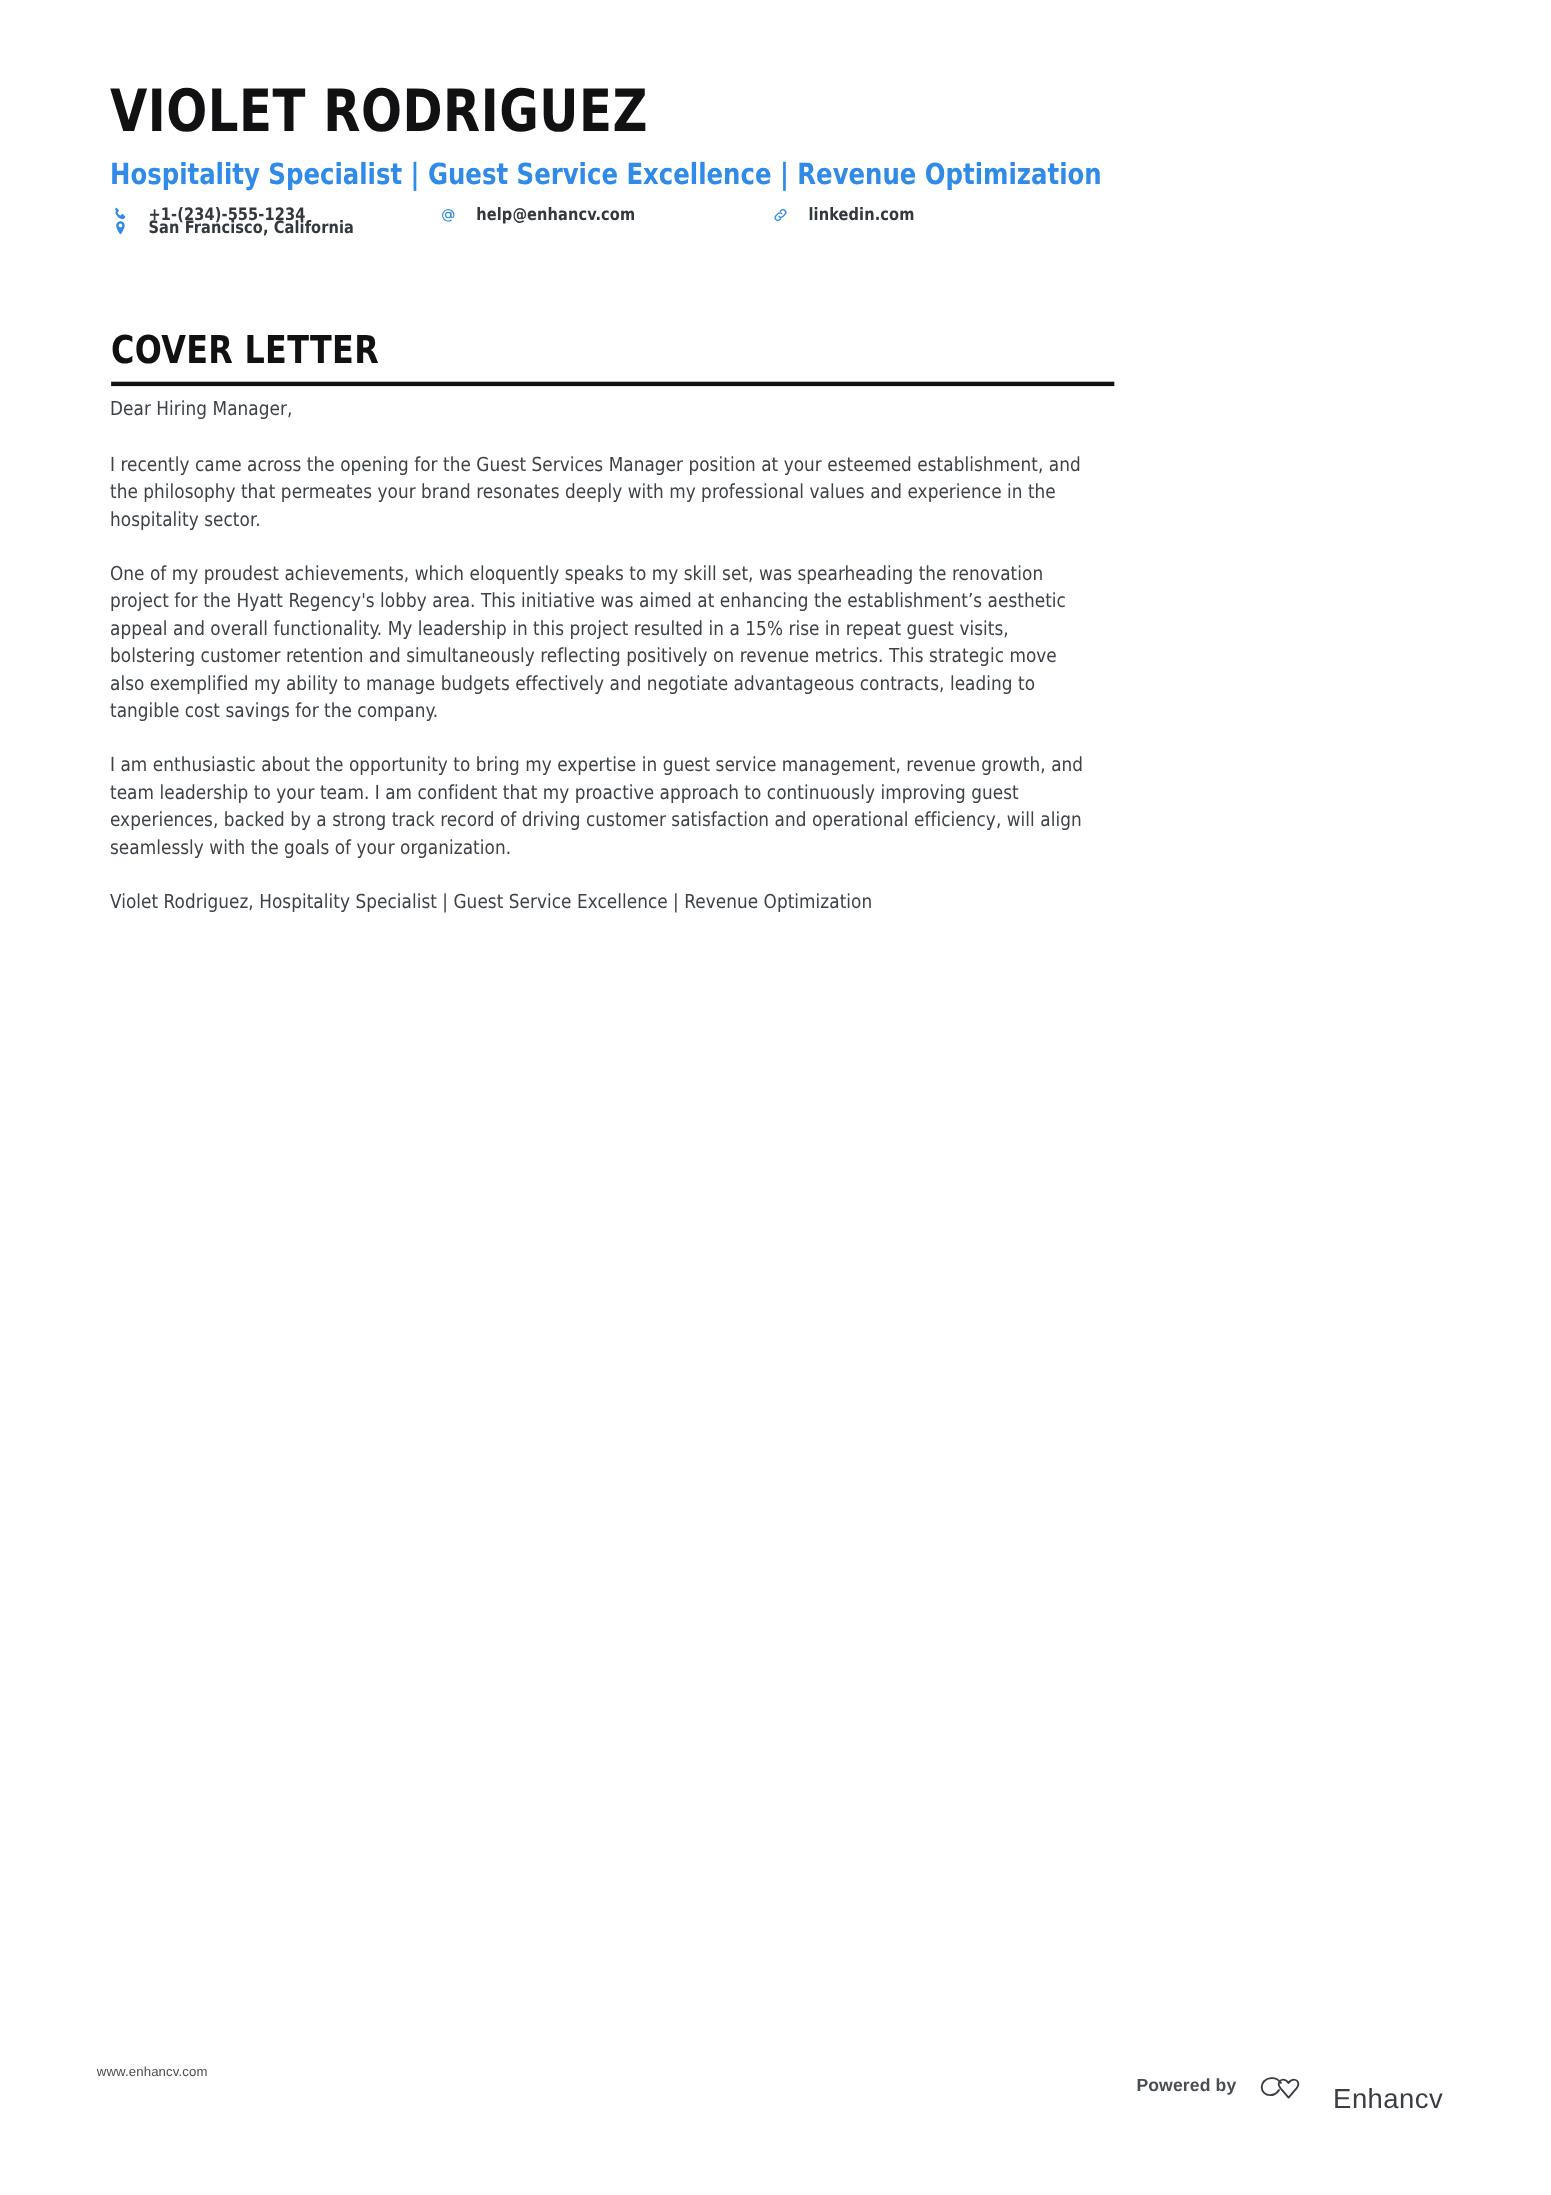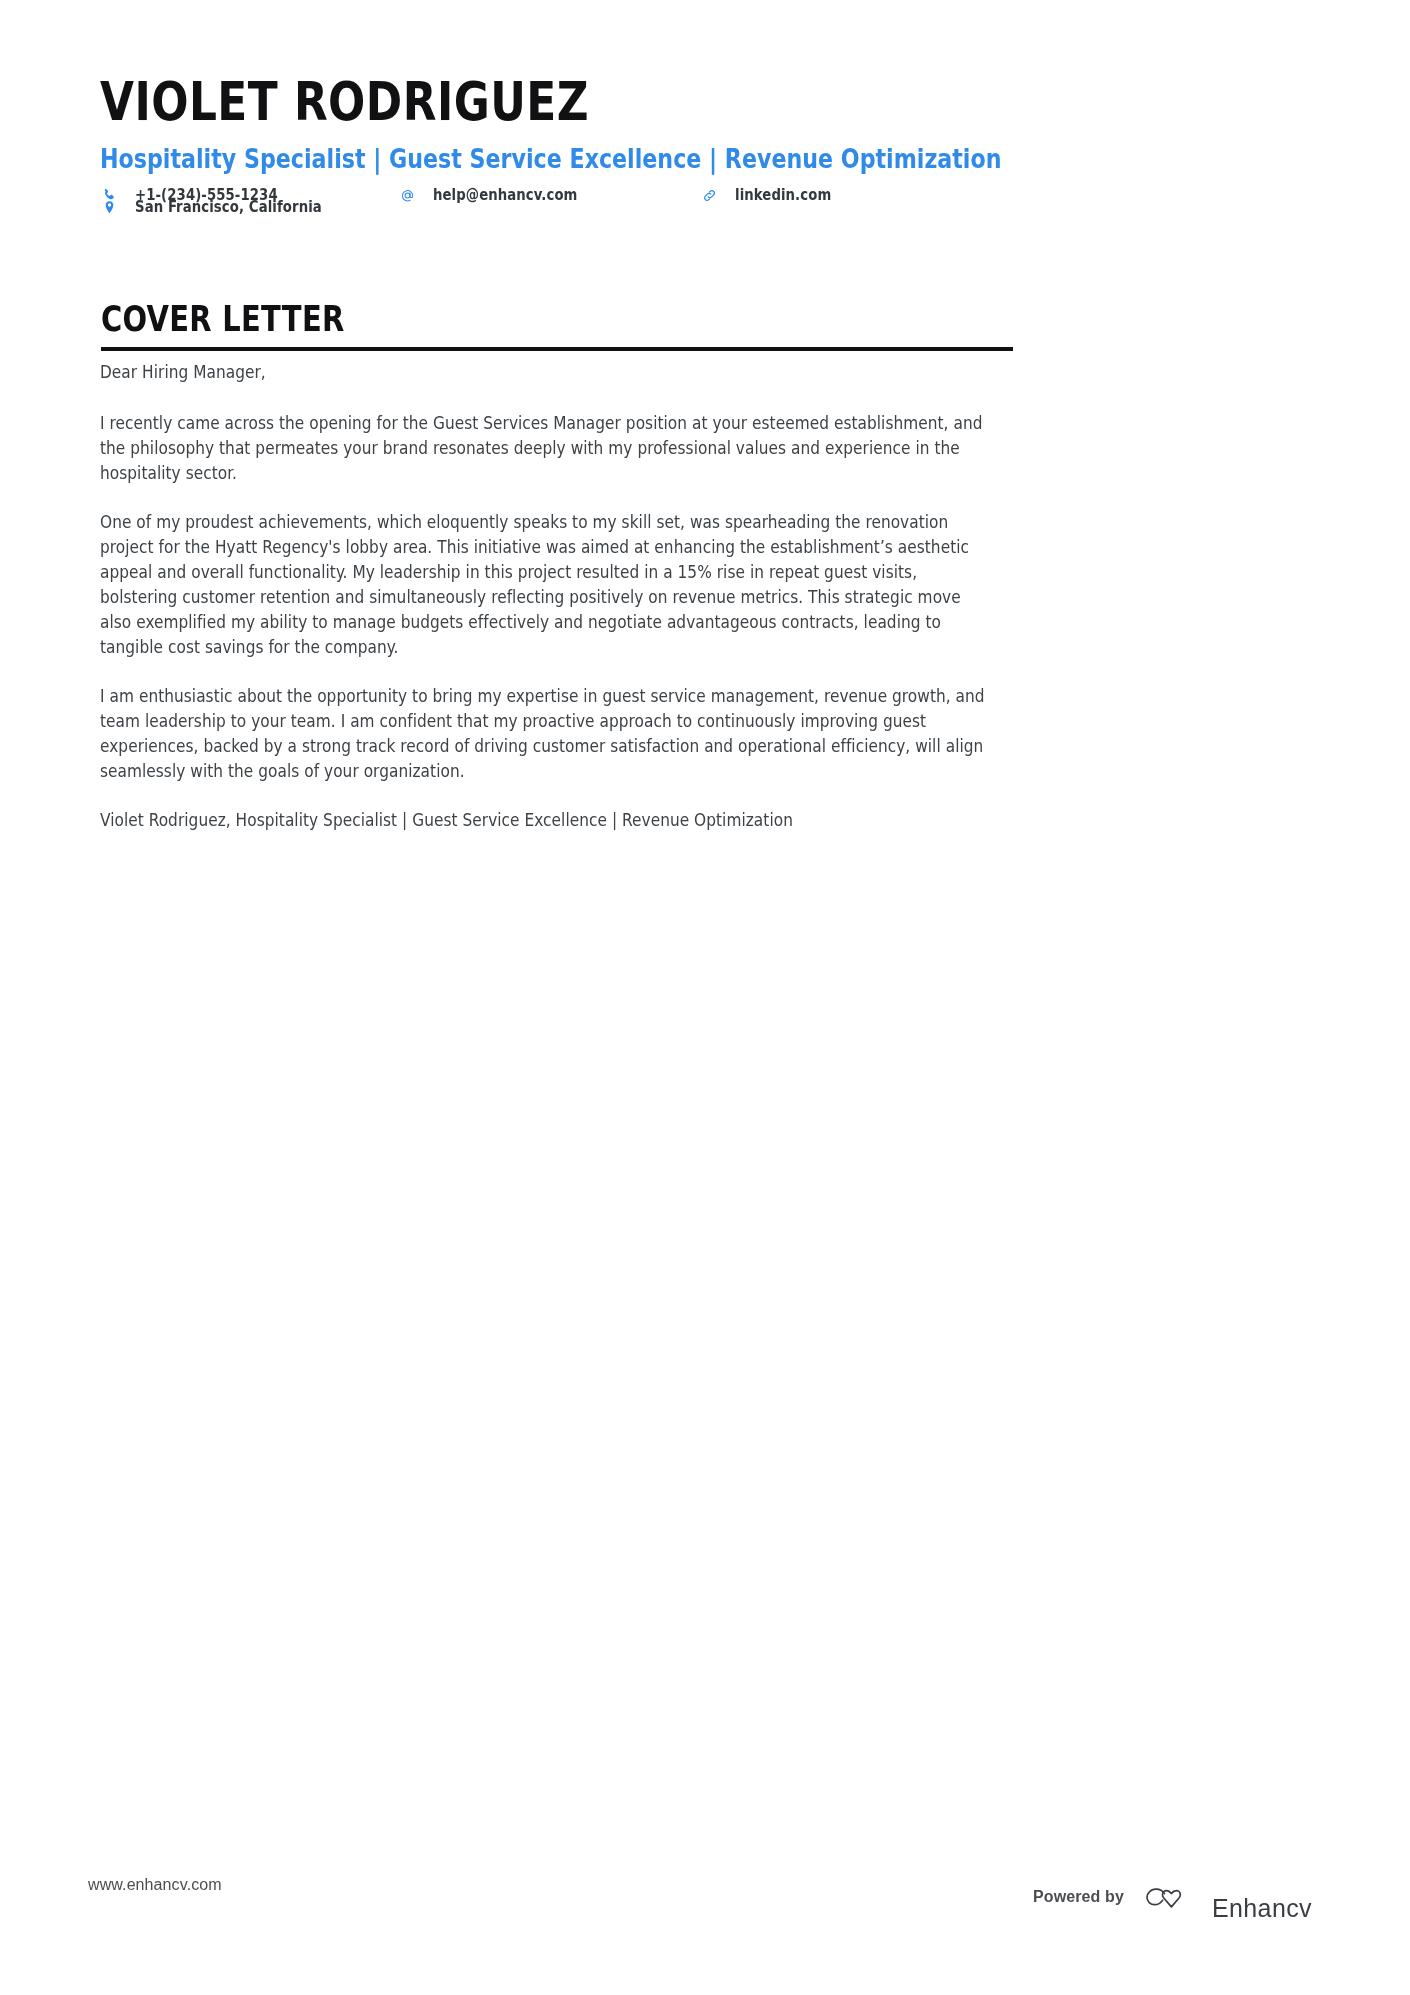--- a/index.html
+++ b/index.html
@@ -146,21 +146,21 @@
     left: 0;
     top: 1868px;
     width: 1410px;
     height: 40px;
   }
   .footer-url {
     position: absolute;
     left: 88px;
     top: 8px;
     font-family: "Liberation Sans", sans-serif;
-    font-size: 16px;
+    font-size: 12px;
     font-weight: 400;
     color: #4a4d52;
     letter-spacing: 0.1px;
   }
   .footer-brand {
     position: absolute;
     right: 98px;
     top: 2px;
     display: flex;
     align-items: center;

